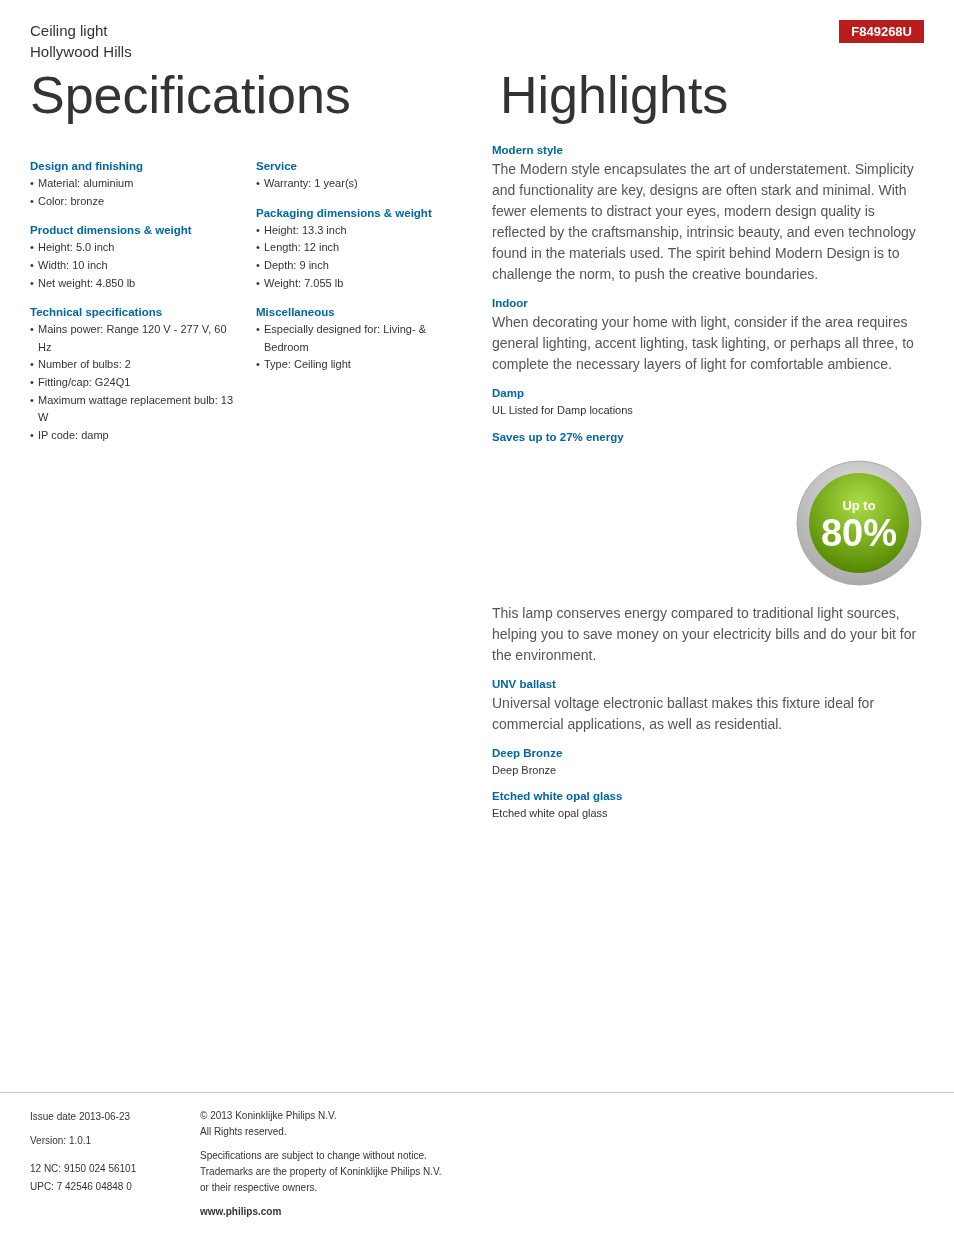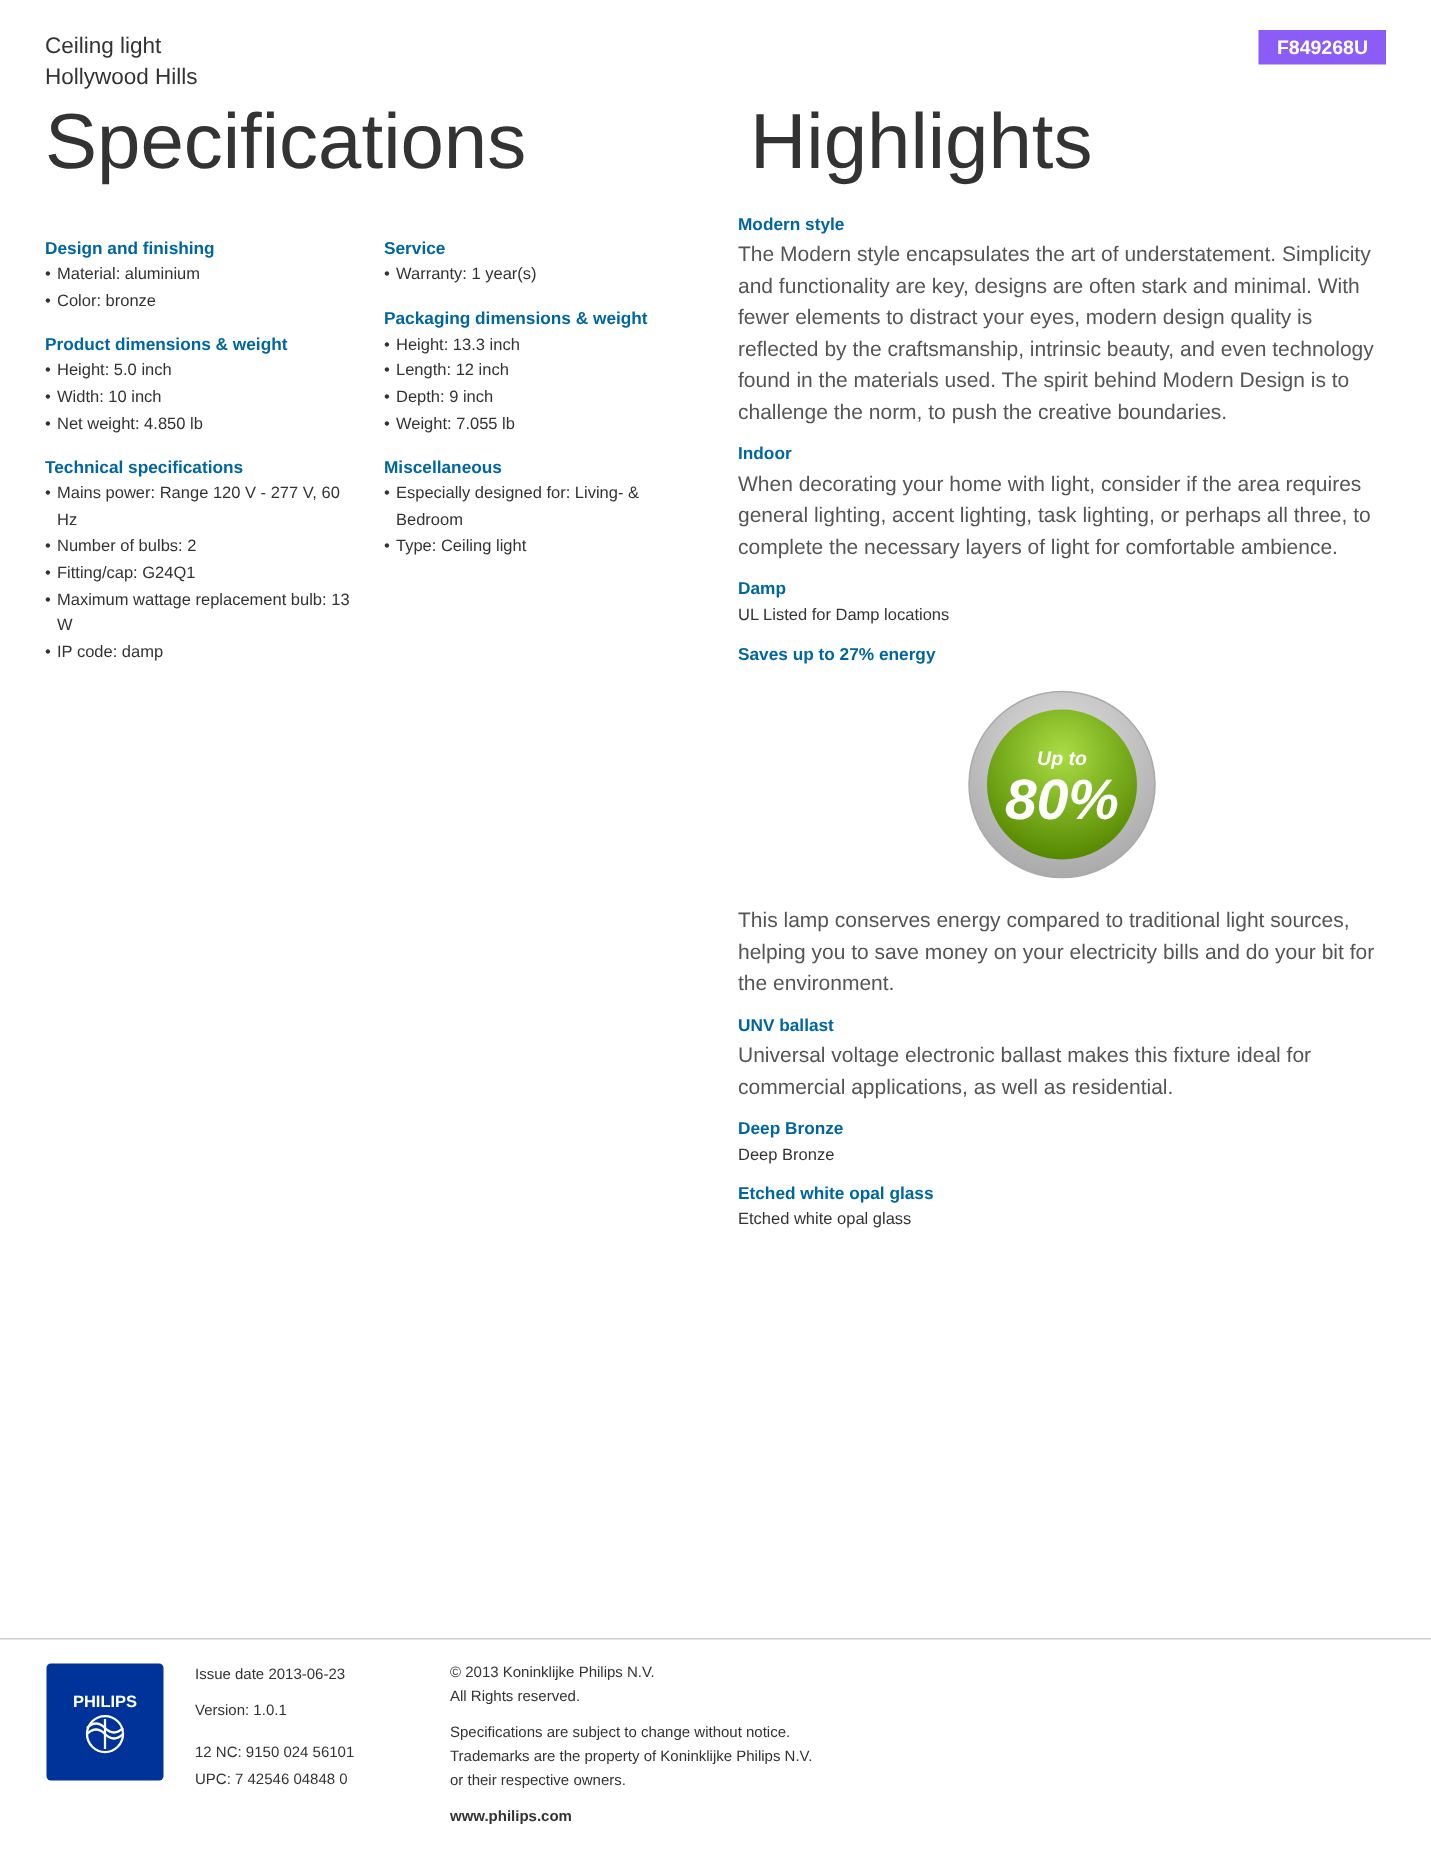--- a/index.html
+++ b/index.html
@@ -23,21 +23,21 @@
       justify-content: space-between;
       align-items: flex-start;
       padding: 20px 30px 0 30px;
     }
     .product-label {
       font-size: 15px;
       color: #333;
       line-height: 1.4;
     }
     .model-badge {
-      background: #8b5cf6;
+      background: #b91c1c;
       color: #fff;
       padding: 4px 12px;
       font-size: 13px;
       font-weight: bold;
     }
     
     .title-row {
       display: flex;
       padding: 5px 30px 10px 30px;
       gap: 46px;
@@ -119,23 +119,22 @@
       line-height: 1.5;
     }
     .highlight-text-plain {
       font-size: 14px;
       color: #555;
       line-height: 1.5;
     }
     
     .energy-badge-container {
       display: flex;
-      justify-content: center;
+      justify-content: flex-end;
       margin: 15px 0;
-      font-style: italic;
     }
     
     .footer {
       position: absolute;
       bottom: 0;
       left: 0;
       right: 0;
       border-top: 1px solid #ccc;
       padding: 15px 30px;
       display: flex;
@@ -300,35 +299,20 @@
       <div class="highlight-section">
         <div class="highlight-title">Etched white opal glass</div>
         <div class="highlight-text">Etched white opal glass</div>
       </div>
 
     </div>
   </div>
 
   <div class="footer">
 
-    <div class="philips-logo">
-      <svg width="80" height="80" viewBox="0 0 80 80">
-
-        <rect x="1" y="1" width="78" height="78" fill="#003399" rx="3" ry="3"></rect>
-
-        <text x="40" y="30" text-anchor="middle" font-size="11" fill="white" font-family="Arial" font-weight="bold">PHILIPS</text>
-
-        <circle cx="40" cy="48" r="12" fill="none" stroke="white" stroke-width="1.5"></circle>
-
-        <path d="M28 48 Q34 42 40 48 Q46 54 52 48" stroke="white" stroke-width="1.5" fill="none"></path>
-        <path d="M28 44 Q34 38 40 44 Q46 50 52 44" stroke="white" stroke-width="1.5" fill="none"></path>
-
-        <line x1="40" y1="38" x2="40" y2="58" stroke="white" stroke-width="1.5"></line>
-      </svg>
-    </div>
 
     <div class="footer-meta">
       <div class="footer-left">
         <div class="footer-label">Issue date 2013-06-23</div>
         <div class="footer-label" style="margin-top:6px">Version: 1.0.1</div>
         <div class="footer-label" style="margin-top:10px; white-space: pre-line">12 NC: 9150 024 56101
 UPC: 7 42546 04848 0</div>
       </div>
       <div class="footer-right">
         <div style="white-space: pre-line">© 2013 Koninklijke Philips N.V.

